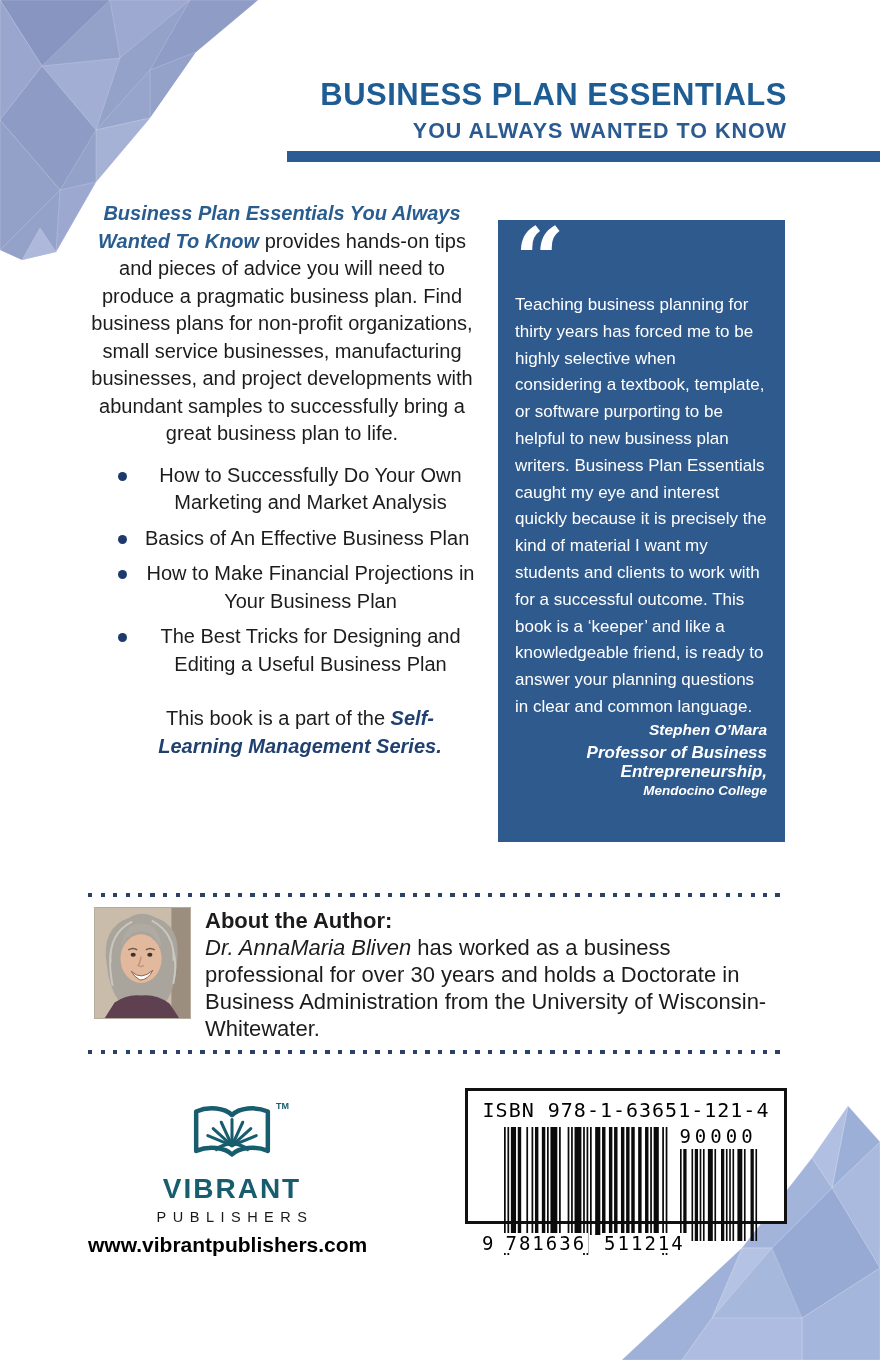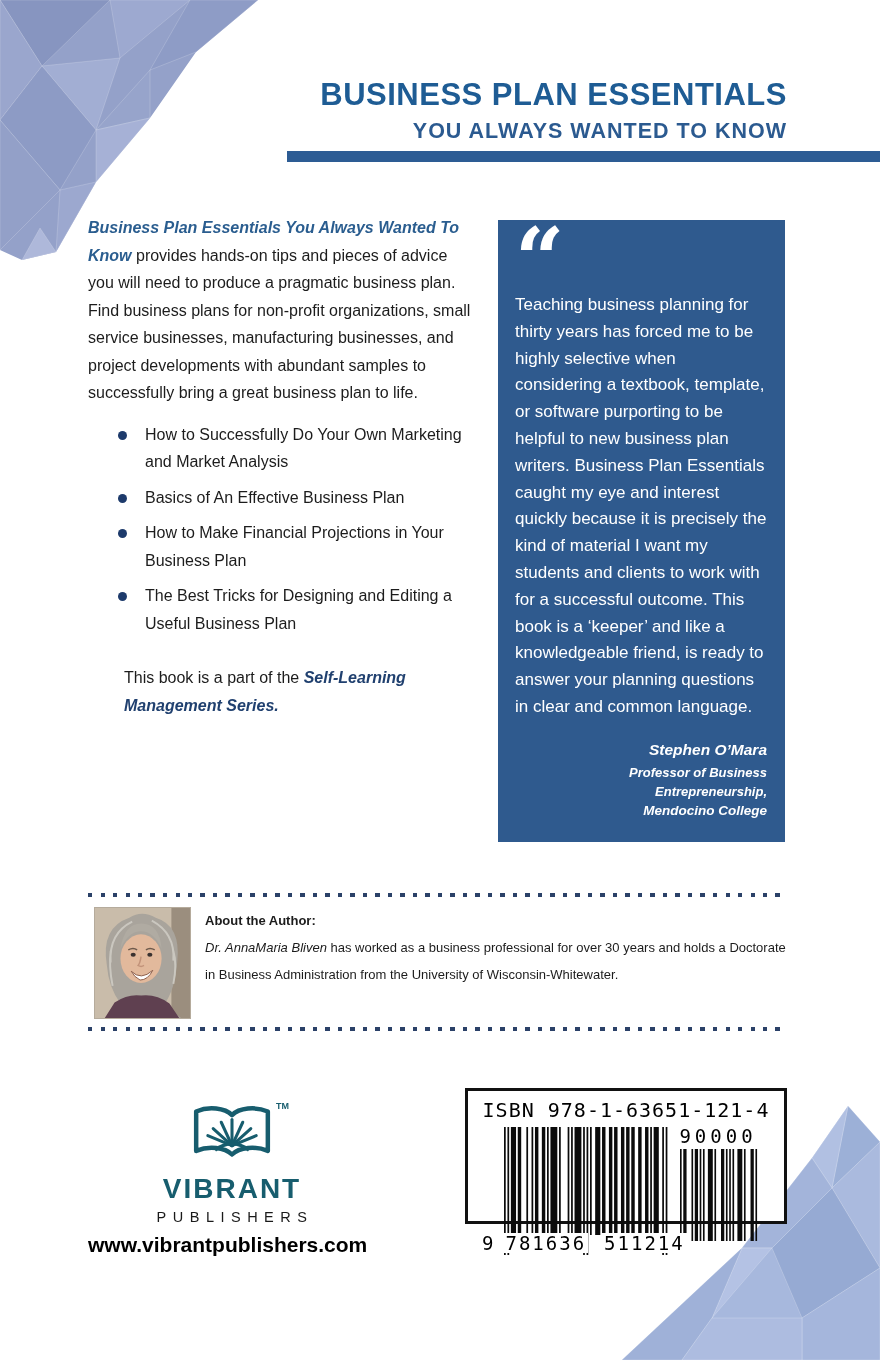--- a/index.html
+++ b/index.html
@@ -12,46 +12,46 @@
   .deco-tl{top:0;left:0;}
   .deco-br{right:0;bottom:0;}
 
   
   .masthead{position:absolute;top:78px;left:0;right:93px;text-align:right;}
   .book-title{font-size:31px;font-weight:bold;letter-spacing:0.5px;color:#1e5c94;line-height:1.1;}
   .book-subtitle{font-size:21.5px;font-weight:bold;letter-spacing:1px;color:#2b5a90;margin-top:7px;}
   .title-rule{position:absolute;left:287px;right:0;top:151px;height:11px;background:#2d5c94;}
 
   
-  .left-col{position:absolute;left:88px;top:214px;width:388px;font-size:16px;line-height:27.5px;}
+  .left-col{position:absolute;left:88px;top:200px;width:388px;font-size:20px;line-height:27.5px;text-align:center;}
   .intro-lead{color:#2a5d8f;font-weight:bold;font-style:italic;}
   .after-heading{margin-top:27px;}
   ul.benefits{list-style:none;margin:14px 0 0 0;padding:0;}
   ul.benefits li{display:flex;margin:0 0 8px 0;padding-left:30px;}
   .bullet-dot{flex:0 0 9px;width:9px;height:9px;border-radius:50%;background:#1d3a6b;margin:10px 18px 0 0;}
   .series-note{margin-top:27px;}
   .series-name{color:#20406f;font-weight:bold;font-style:italic;}
 
   
   .quote-box{position:absolute;left:498px;top:220px;width:287px;height:622px;background:#2f5a8e;
              color:#ffffff;padding:10px 18px 14px 17px;}
   .quote-mark{font-family:"DejaVu Serif",serif;font-weight:bold;font-size:86px;line-height:58px;height:58px;
               letter-spacing:-6px;}
   .quote-text{font-size:17px;line-height:26.8px;margin-top:4px;}
-  .quote-attrib{text-align:right;margin-top:20px;font-style:italic;}
+  .quote-attrib{text-align:right;margin-top:0;font-style:italic;}
   .attrib-name{font-size:15.5px;font-weight:bold;}
-  .attrib-role{font-size:13px;font-weight:bold;line-height:19px;margin-top:4px;}
+  .attrib-role{font-size:17px;font-weight:bold;line-height:19px;margin-top:4px;}
   .attrib-org{font-size:13.5px;font-weight:bold;line-height:19px;}
 
   
   .about{position:absolute;left:88px;top:893px;width:699px;}
   .dotted-line{height:4px;background:repeating-linear-gradient(to right,#2b4168 0 4px,transparent 4px 12.5px);}
   .about-row{display:flex;padding:10px 0 8px 6px;}
   .author-photo{flex:0 0 97px;width:97px;height:112px;margin-right:14px;border:1px solid #b5ab9c;}
-  .about-text{font-size:13px;line-height:27px;}
+  .about-text{font-size:22px;line-height:27px;}
   .about-heading{font-weight:bold;}
   .author-name{font-style:italic;}
 
   
   .publisher{position:absolute;left:148px;top:1103px;width:168px;text-align:center;}
   .logo-icon{position:relative;display:inline-block;}
   .logo-tm{position:absolute;top:-2px;right:-14px;font-size:9px;font-weight:bold;color:#175d6e;letter-spacing:0;}
   .brand{font-size:28px;font-weight:bold;letter-spacing:2px;color:#175d6e;margin-top:6px;}
   .brand-sub{font-size:14.5px;letter-spacing:6.5px;color:#1a1a1a;margin-top:4px;margin-right:-6px;}
   .website{position:absolute;left:88px;top:1233px;font-size:21px;font-weight:bold;color:#000;}

